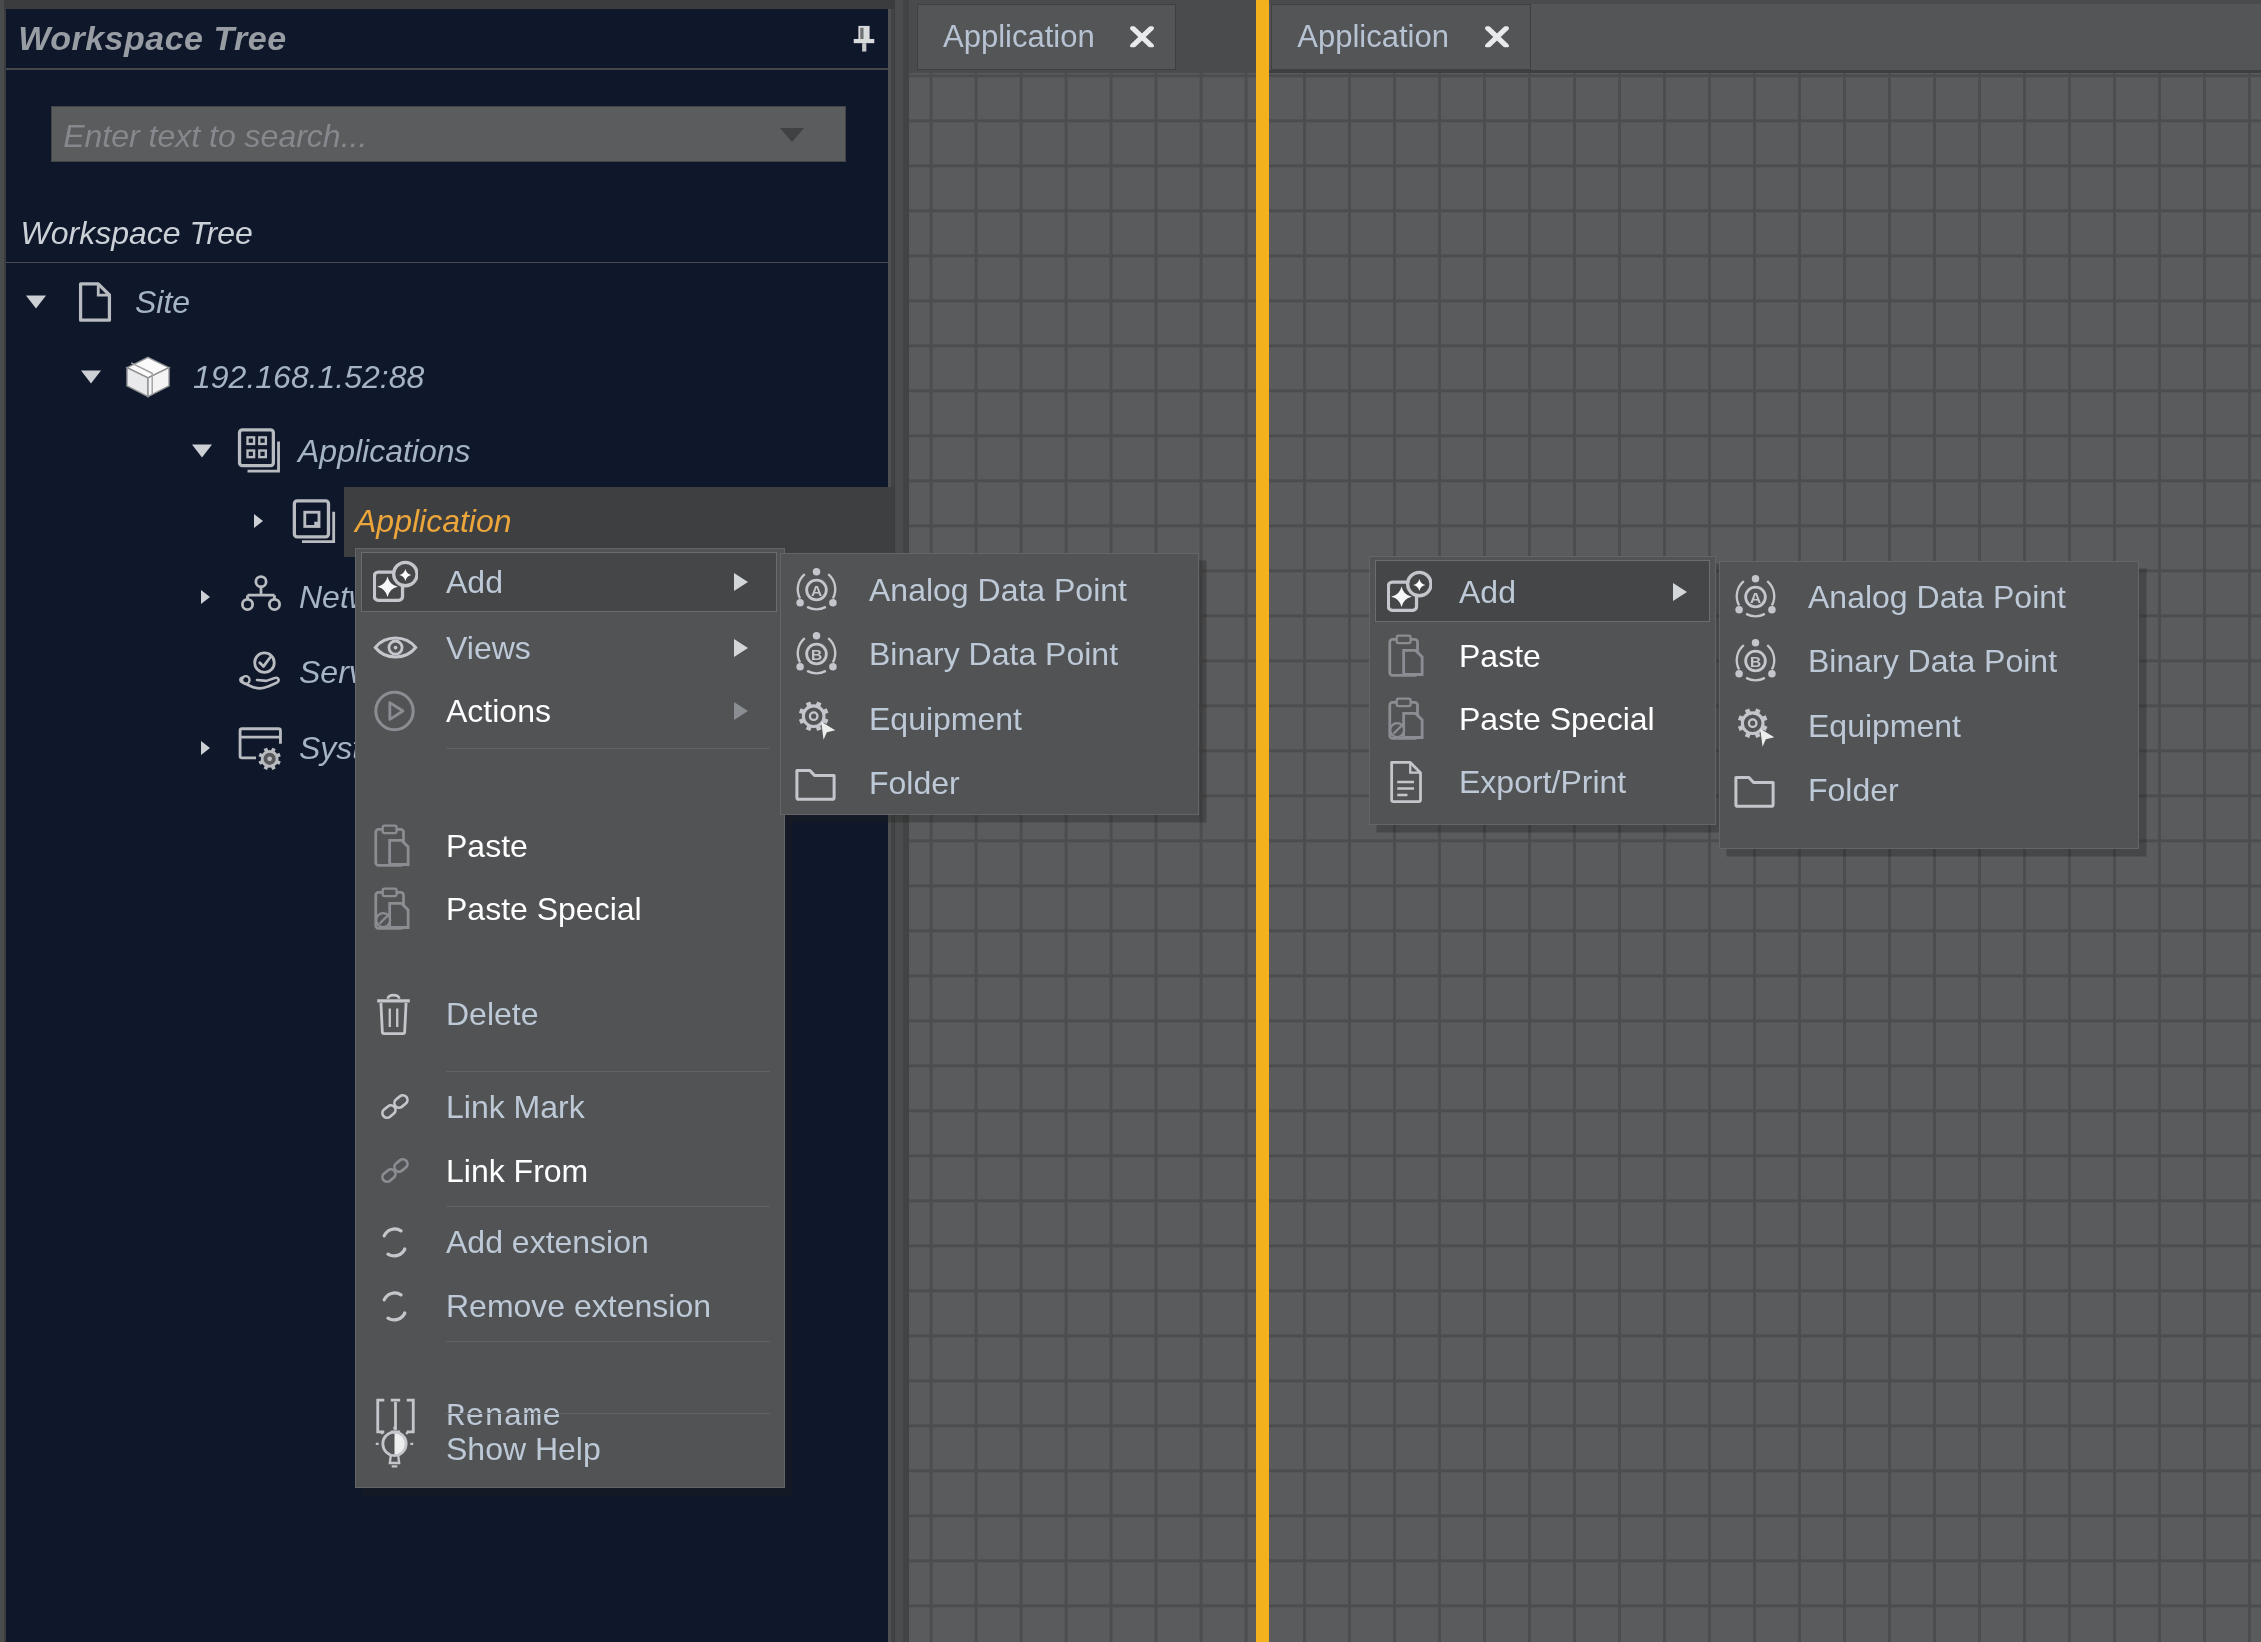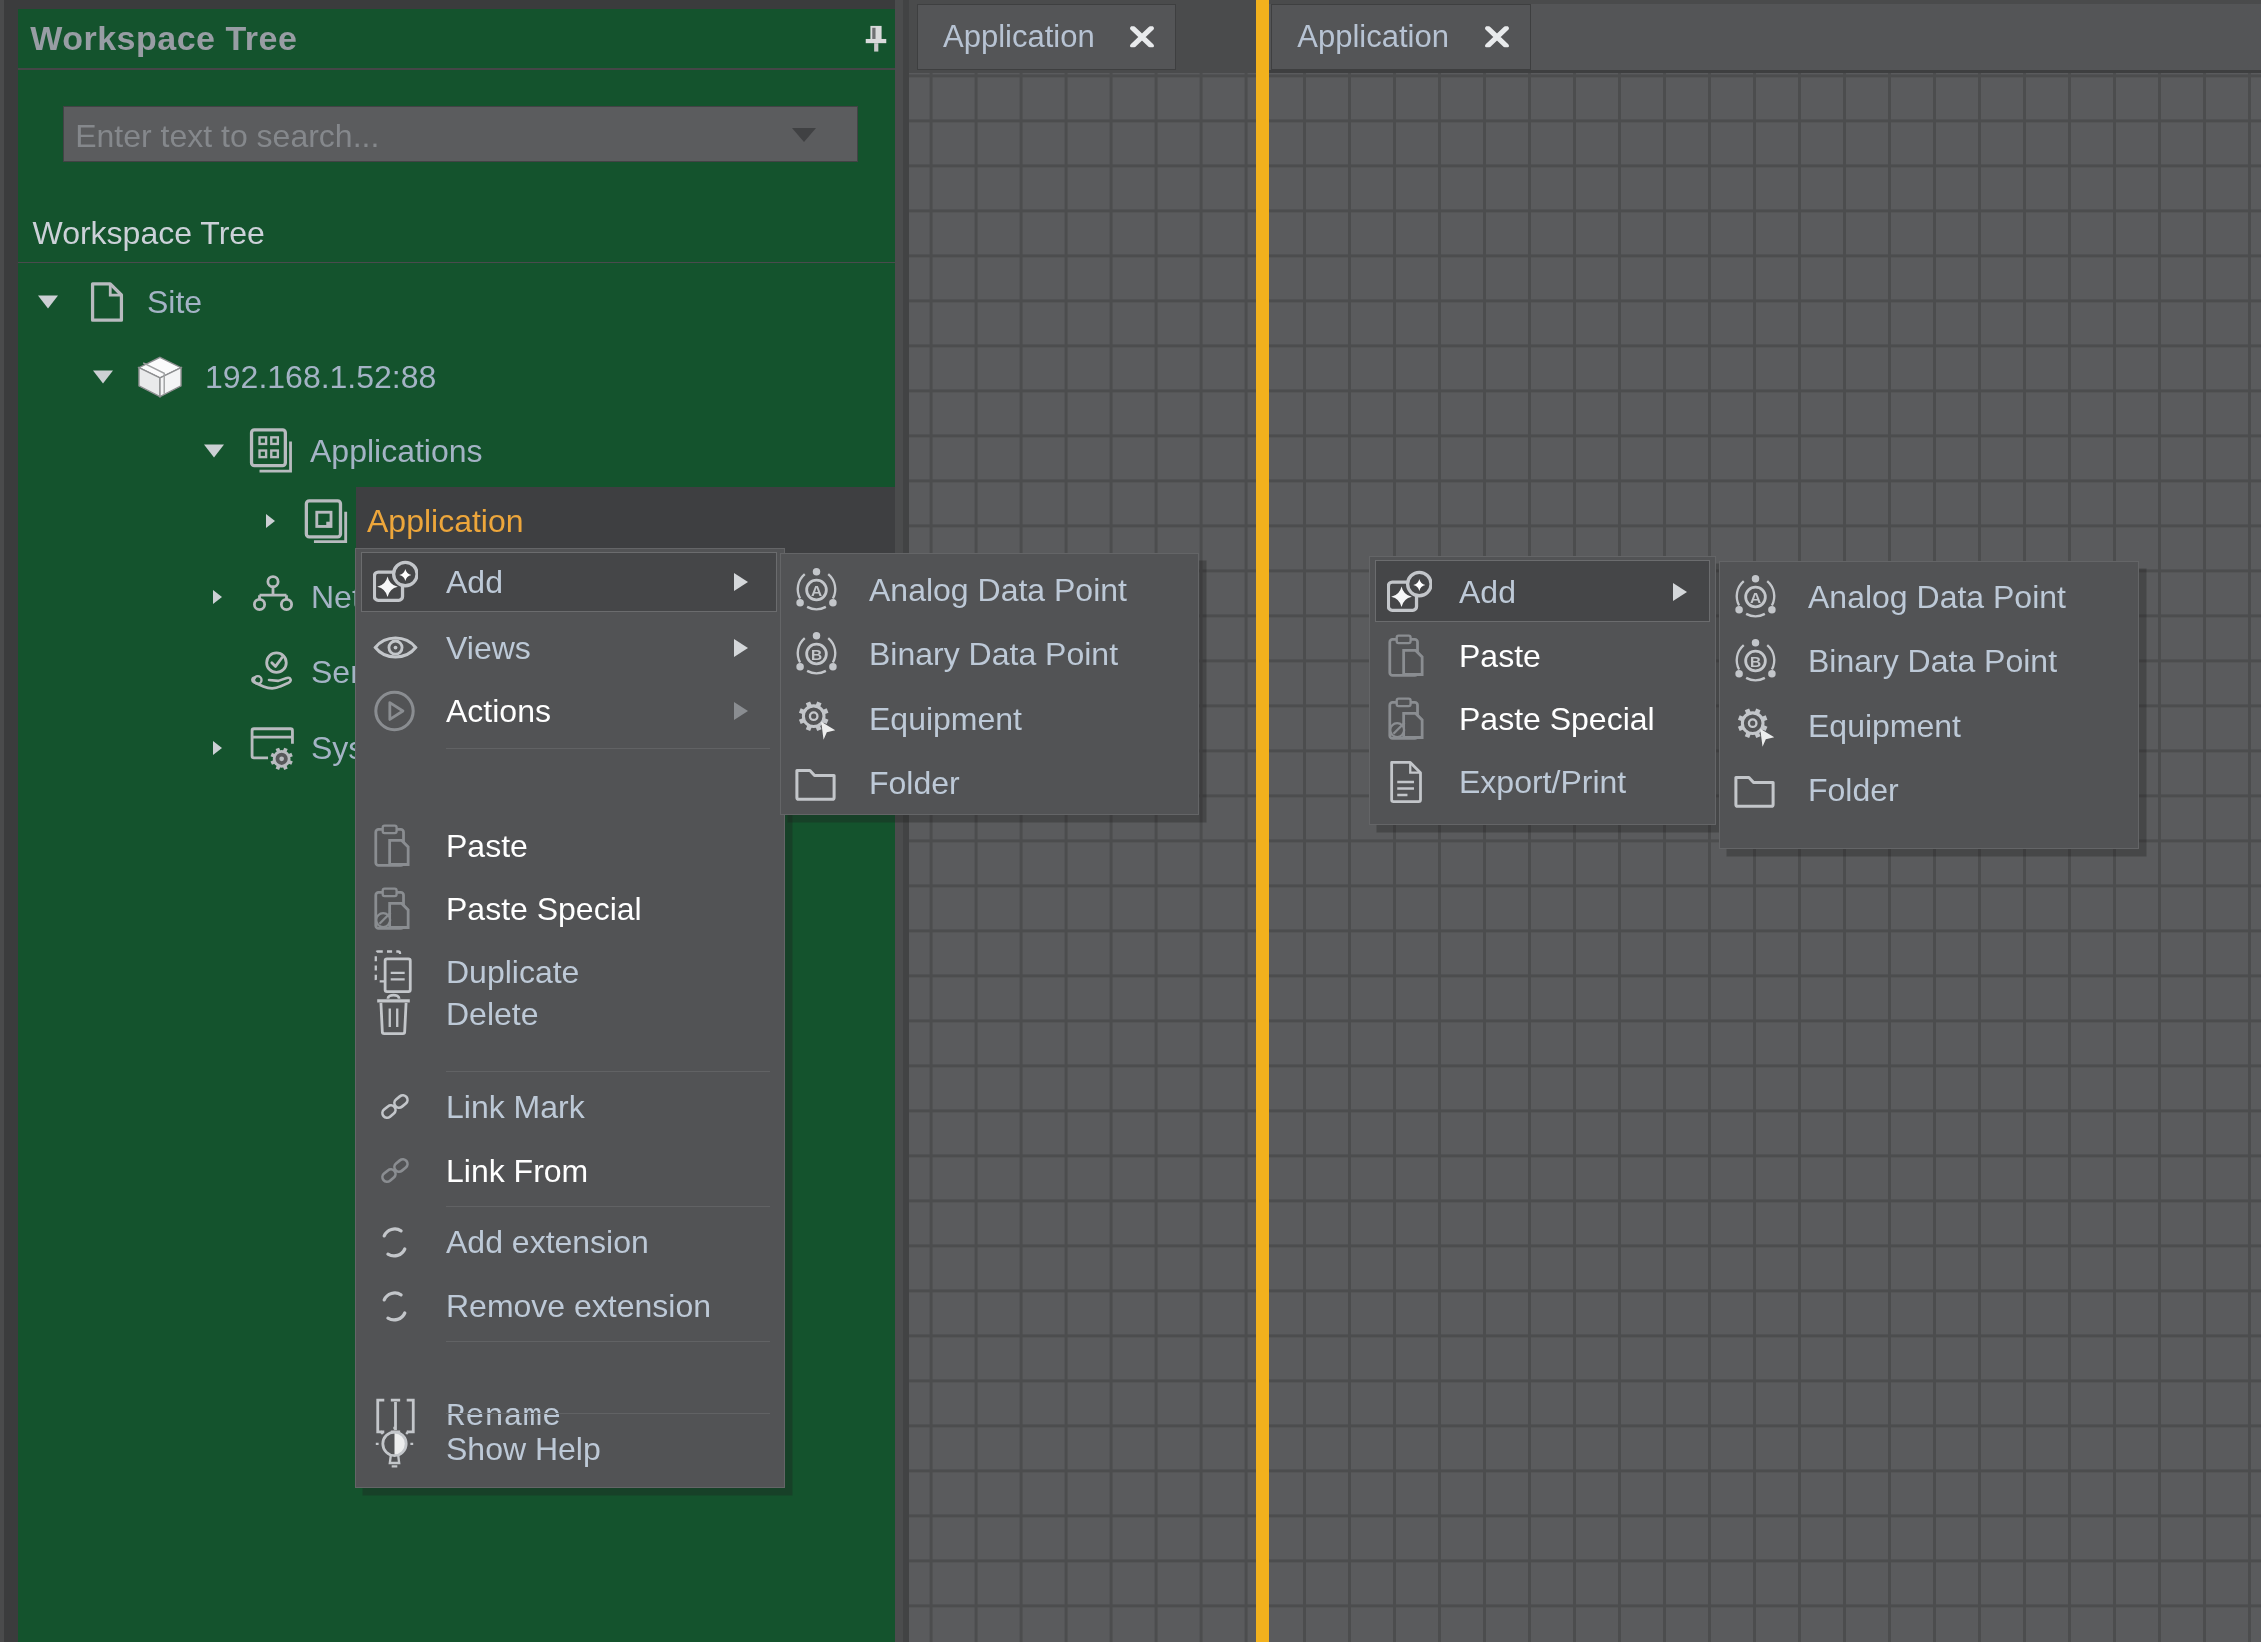--- a/index.html
+++ b/index.html
@@ -1,18 +1,18 @@
 <!DOCTYPE html>
 <html style="font-size:7.5px"><head>
 <meta charset="utf-8">
 <style>
 html,body{margin:0;padding:0;}
 body{width:2261px;height:1642px;background:#3b3c3d;font-family:"Liberation Sans",sans-serif;position:relative;overflow:hidden;}
 
-#panel{position:absolute;left:18px;top:9.4px;width:888px;height:1633px;background:#14532d;}
+#panel{position:absolute;left:6px;top:9.4px;width:888px;height:1633px;background:#0f172a;font-style:italic;}
 #panelHeader{position:absolute;left:0;top:0;width:100%;height:59px;border-bottom:2.3px solid #454647;}
 #panelTitle{position:absolute;left:12.2px;top:9.8px;font-size:34px;font-weight:bold;color:#989da4;letter-spacing:0.5px;}
 #searchBox{position:absolute;left:45px;top:97px;width:795px;height:56px;background:#5b5c5e;border:1.4px solid #424345;box-sizing:border-box;}
 #searchText{position:absolute;left:11.2px;top:50%;transform:translateY(-44%);font-size:32px;color:#85888c;}
 #searchArrow{position:absolute;right:41px;top:20.6px;width:0;height:0;border-left:12.7px solid transparent;border-right:12.7px solid transparent;border-top:14px solid #404143;}
 #wtLabel{position:absolute;left:0px;top:193px;width:100%;height:60px;border-bottom:1.9px solid #4a4b4d;}
 #wtLabelText{position:absolute;left:14.5px;top:12.7px;font-size:32px;color:#ccd1d8;}
 
 .trow{position:absolute;left:0;width:100%;height:70px;}
 .trow .txt{position:absolute;font-size:32px;color:#a4b3c5;top:50%;transform:translateY(-50%);}
@@ -231,28 +231,20 @@
 <div class="mrow dis" style="top:328px;height:63px;">
       <svg class="micon " width="37" height="45" viewBox="0 0 80 96">
         <rect x="6" y="12" width="60" height="78" rx="6" fill="none" stroke="#8a8d91" stroke-width="6"></rect>
         <rect x="21" y="4" width="30" height="16" rx="4" fill="#525355" stroke="#8a8d91" stroke-width="5"></rect>
         <path d="M36 36 H62 L76 50 V88 H36 Z" fill="#525355" stroke="#8a8d91" stroke-width="6"></path>
         <circle cx="22" cy="72" r="15" fill="#525355" stroke="#8a8d91" stroke-width="5"></circle>
         <path d="M14 80 L38 56" stroke="#8a8d91" stroke-width="5"></path>
       </svg>
       <span class="mtxt">Paste Special</span>
     </div>
-<div class="mrow" style="top:391px;height:63px;">
-      <svg class="micon " width="41" height="45" viewBox="0 0 88 96">
-        <rect x="6" y="4" width="52" height="64" rx="4" fill="none" stroke="#c3c6ca" stroke-width="5" stroke-dasharray="11 9"></rect>
-        <rect x="26" y="20" width="54" height="70" rx="4" fill="#525355" stroke="#c3c6ca" stroke-width="6"></rect>
-        <path d="M38 50 H68 M38 64 H68" stroke="#c3c6ca" stroke-width="5"></path>
-      </svg>
-      <span class="mtxt">Duplicate</span>
-    </div>
 <div class="mrow" style="top:433px;height:63px;">
       <svg class="micon " width="41" height="45" viewBox="0 0 88 96">
         <path d="M32 15 C32 5 56 5 56 15" fill="none" stroke="#c3c6ca" stroke-width="6"></path>
         <path d="M9 20 H79" stroke="#c3c6ca" stroke-width="7"></path>
         <path d="M17 24 L20 86 Q20 90 24 90 H64 Q68 90 68 86 L71 24" fill="none" stroke="#c3c6ca" stroke-width="6"></path>
         <path d="M36 36 V76 M52 36 V76" stroke="#c3c6ca" stroke-width="5"></path>
       </svg>
       <span class="mtxt">Delete</span>
     </div>
 <div class="msep" style="top:522px;left:90px;width:324px;"></div>

